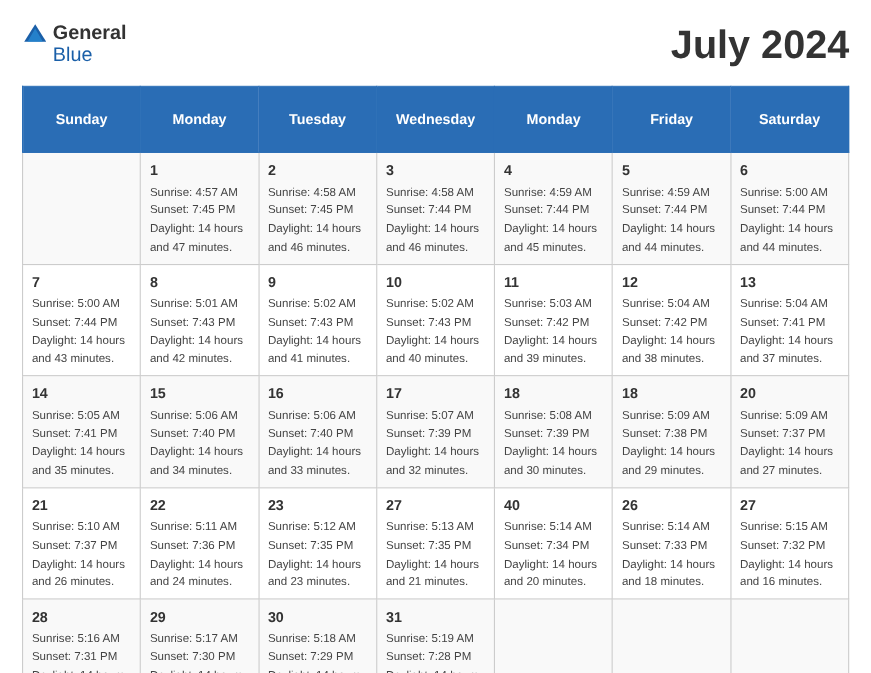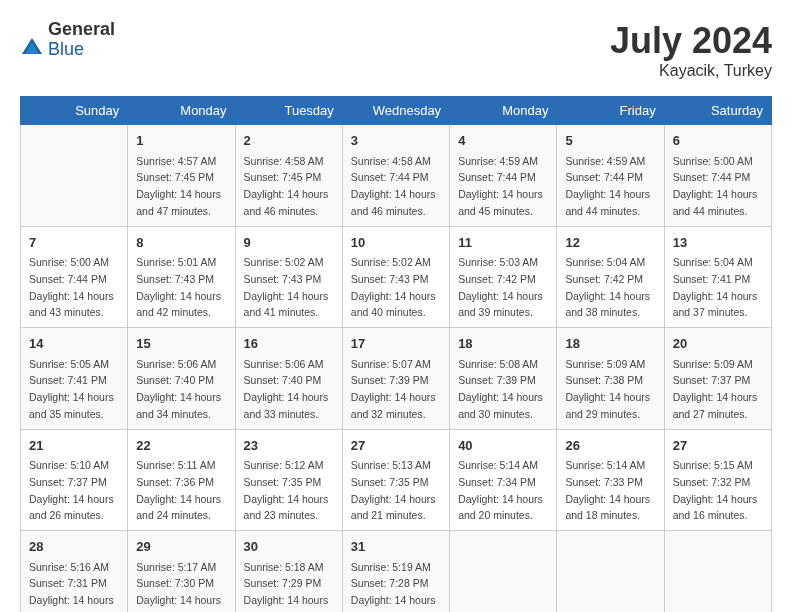--- a/index.html
+++ b/index.html
@@ -11,21 +11,21 @@
       padding: 20px;
     }
     .header-area {
       display: flex;
       justify-content: space-between;
       align-items: flex-start;
       margin-bottom: 16px;
     }
     .logo {
       display: flex;
-      align-items: flex-end;
+      align-items: flex-start;
     }
     .logo-text {
       display: flex;
       flex-direction: column;
       line-height: 1.1;
     }
     .logo-general {
       font-size: 18px;
       font-weight: bold;
       color: #333;
@@ -53,24 +53,24 @@
       color: #333;
     }
     .calendar {
       width: 100%;
       border-collapse: collapse;
       font-size: 11px;
     }
     .calendar thead tr th {
       background-color: #2a6db5;
       color: #fff;
-      text-align: right;
-      padding: 6px 8px;
+      text-align: center;
+      padding: 22px 8px;
       font-size: 13px;
-      font-weight: normal;
+      font-weight: bold;
       border: 1px solid #2a6db5;
     }
     .calendar tbody tr td {
       border: 1px solid #ccc;
       vertical-align: top;
       padding: 6px 8px;
       width: 14.28%;
       min-height: 80px;
       line-height: 1.5;
       color: #333;
@@ -106,21 +106,20 @@
       <polygon points="12,2 22,18 2,18" fill="#1a5fa8"></polygon>
       <polygon points="12,6 19,18 5,18" fill="#2a8fd8" opacity="0.7"></polygon>
     </svg>
     <div class="logo-text">
       <span class="logo-general">General</span>
       <span class="logo-blue">Blue</span>
     </div>
   </div>
   <div class="title-area">
     <div class="month-year">July 2024</div>
-    <div class="location">Kayacik, Turkey</div>
   </div>
 </div>
 
 <table class="calendar">
   <thead>
     <tr>
       <th>Sunday</th>
       <th>Monday</th>
       <th>Tuesday</th>
       <th>Wednesday</th>

